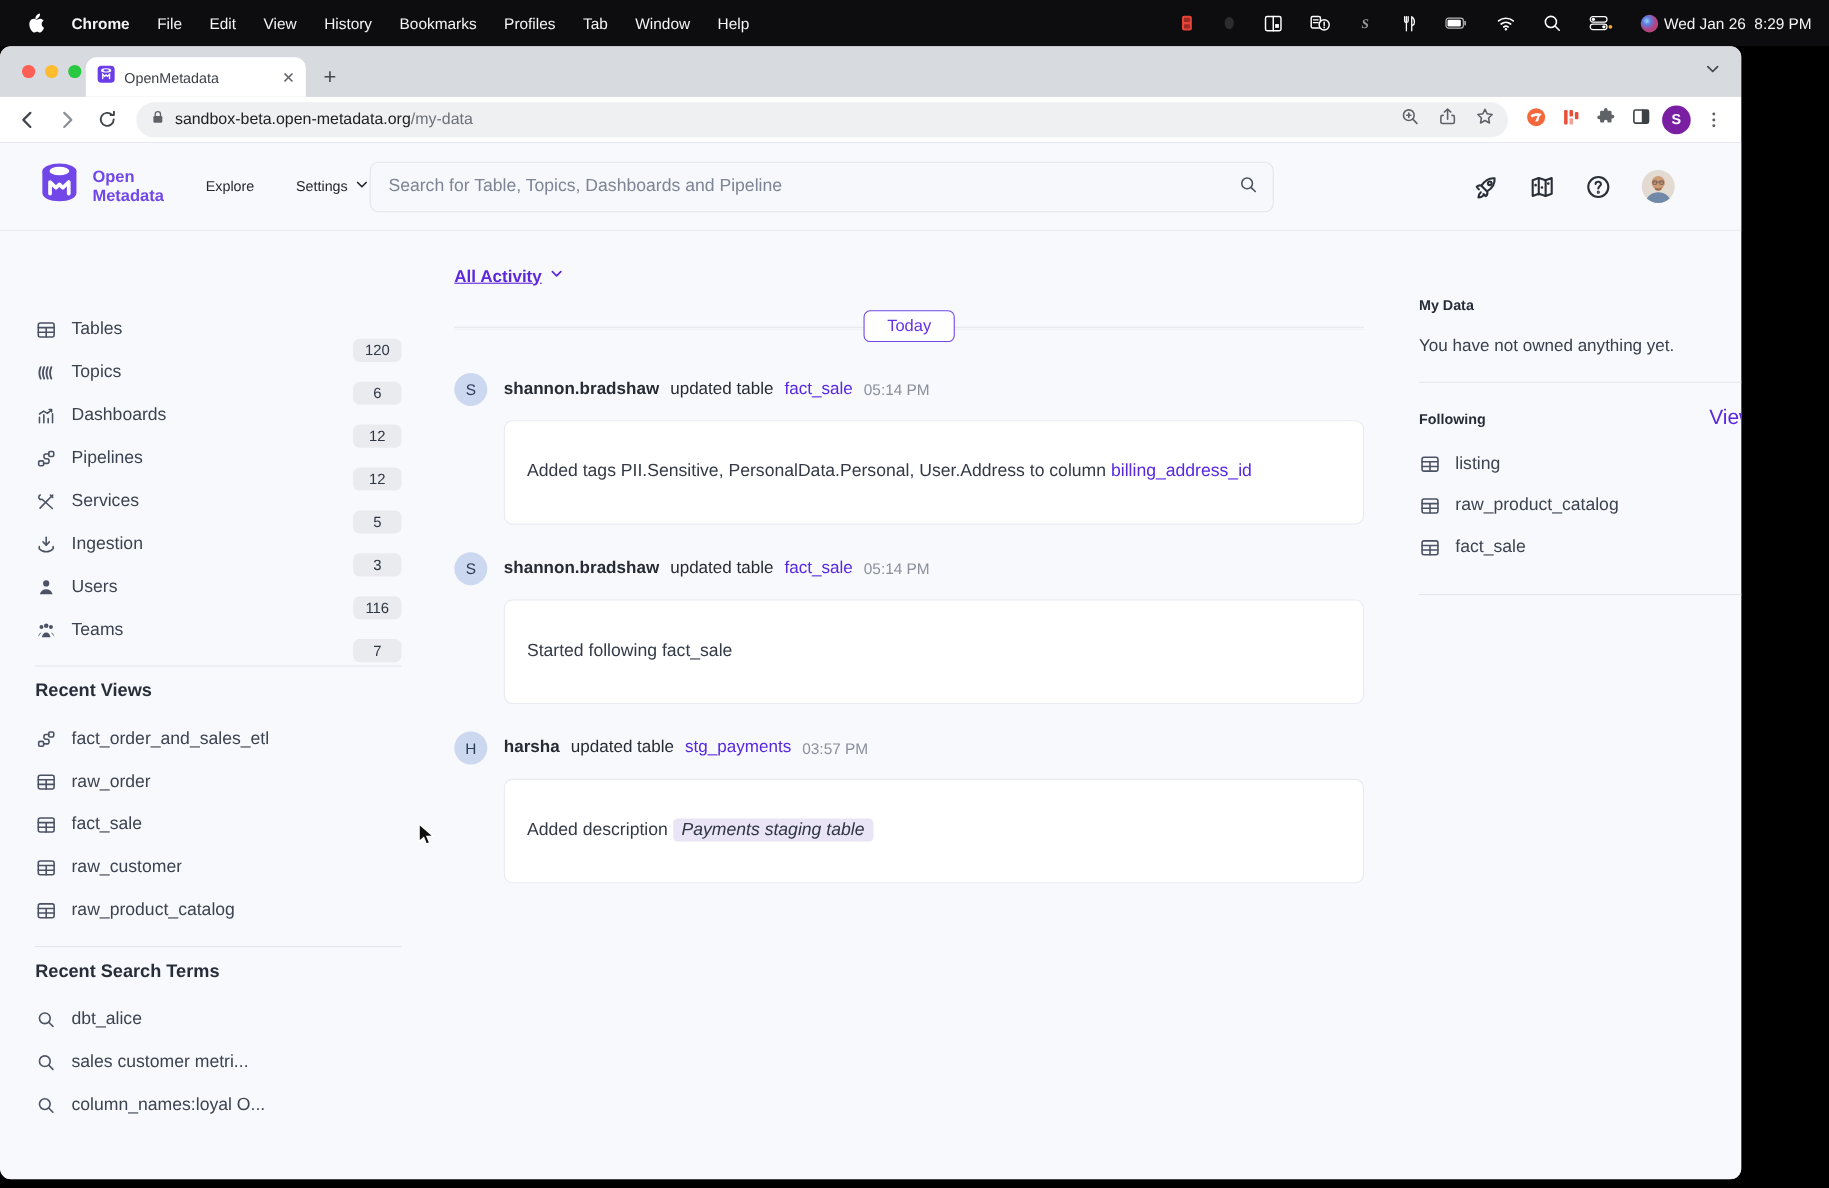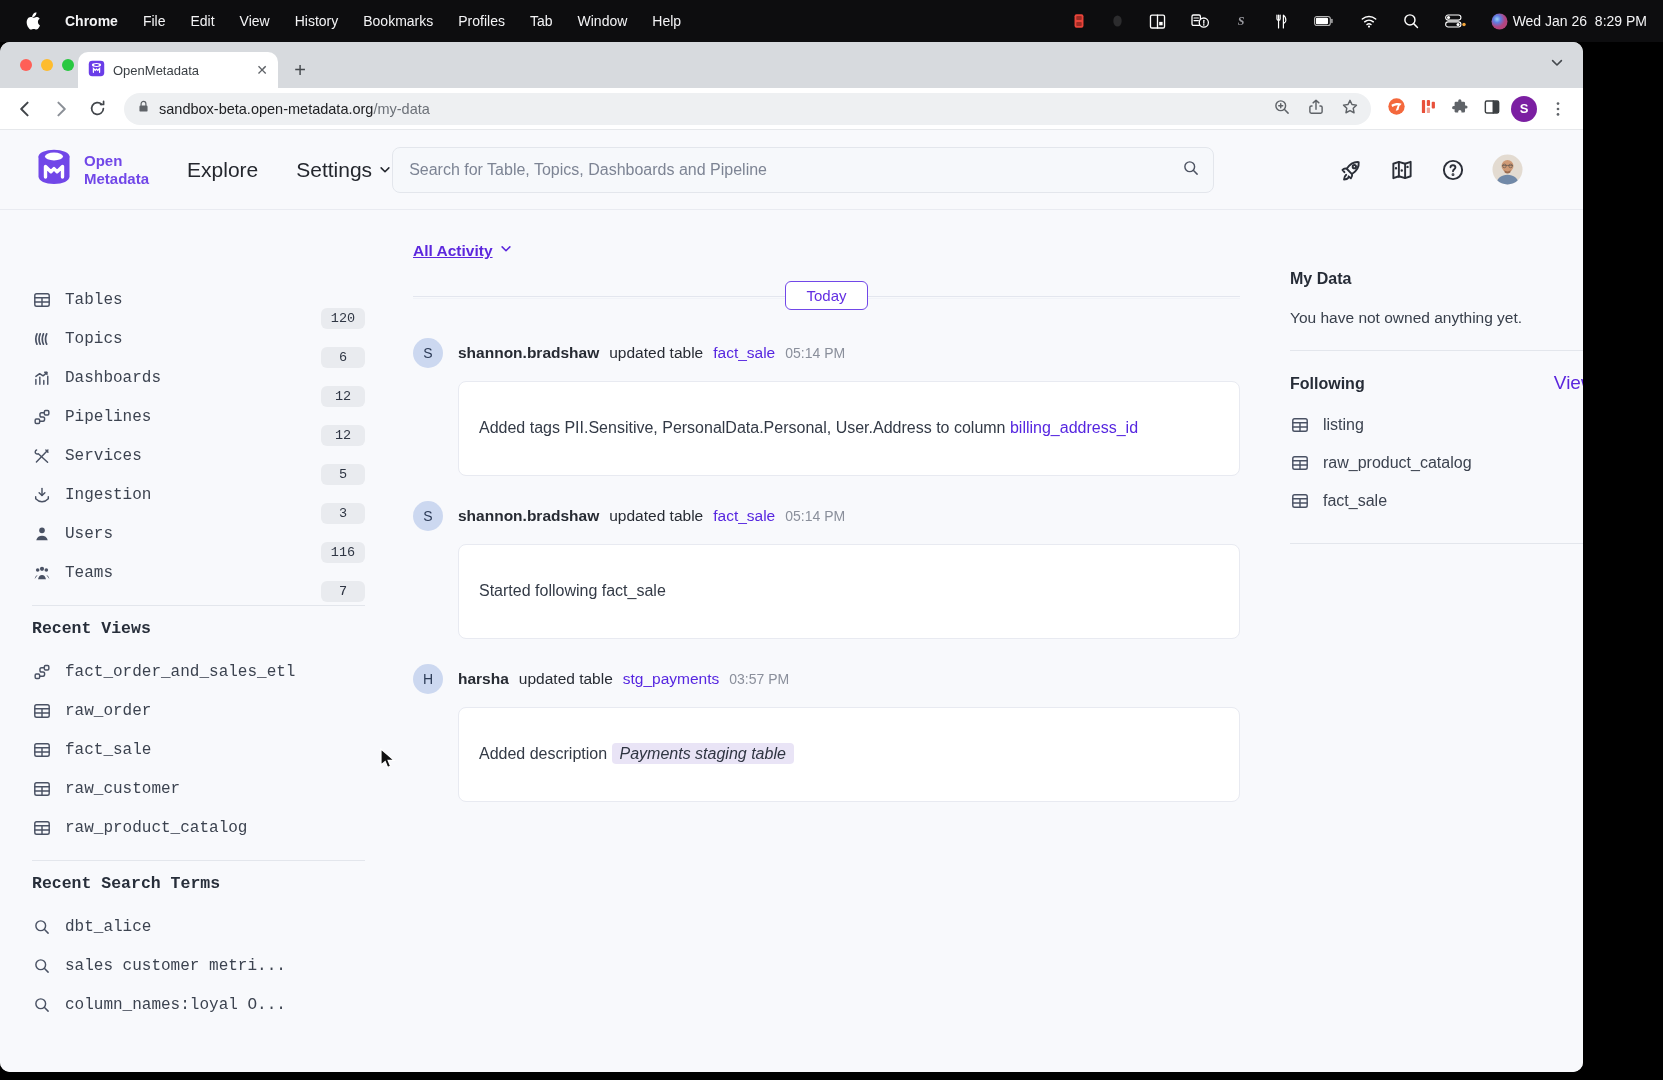--- a/index.html
+++ b/index.html
@@ -44,32 +44,32 @@
   .ext-icons { display:flex; gap:14px; align-items:center; margin:0 4px; }
   .profile-chip { width:26px; height:26px; border-radius:50%; background:#7b1fa2; color:#fff; font-size:13px;
     display:flex; align-items:center; justify-content:center; font-weight:700; }
 
   
   .app { position:absolute; top:88px; left:0; right:0; bottom:0; background:#f8f9fc; }
   .app-header { height:80px; display:flex; align-items:center; padding:0 60px 0 32px;
     border-bottom:1px solid #e9ebf1; background:#f8f9fc; }
   .logo { display:flex; align-items:center; gap:8px; }
   .logo-text { font-size:15px; font-weight:700; color:var(--brand); line-height:1.15; }
-  .main-nav { display:flex; align-items:center; gap:38px; margin-left:38px; font-size:21px; color:#24272e; }
+  .main-nav { display:flex; align-items:center; gap:38px; margin-left:38px; font-size:13px; color:#24272e; }
   .nav-link { display:flex; align-items:center; gap:6px; cursor:pointer; }
   .global-search { position:relative; width:822px; height:46px; }
   .global-search input { width:100%; height:100%; border:1px solid #e3e6ec; border-radius:8px; background:#f6f8fb;
     padding:0 46px 0 16px; font-size:16px; color:#333; font-family:"Liberation Sans",sans-serif; }
   .global-search input::placeholder { color:#7d8494; }
   .search-glyph { position:absolute; right:14px; top:12px; color:#4d5362; }
   .header-icons { margin-left:auto; display:flex; align-items:center; gap:27px; color:#2b2f38; }
   .header-icons .hi { cursor:pointer; display:flex; }
 
   
-  .sidebar { position:absolute; left:32px; top:150px; width:333px;font-family:Liberation Mono, monospace; }
+  .sidebar { position:absolute; left:32px; top:150px; width:333px; }
   .nav-item, .link-item { display:flex; align-items:center; gap:13px; height:39px; color:#3c4350;
     font-size:16px; cursor:pointer; }
   .nav-icon { width:20px; display:flex; justify-content:center; color:#4a5264; flex:none; }
   .nav-count { margin-left:auto; background:#e9ebef; border-radius:6px; font-size:13.5px; color:#2f3644;
     padding:3px 0; width:44px; text-align:center;margin-top:38px; }
   .divider { border-top:1px solid #e3e6ec; margin:13px 0; }
   .side-title { font-size:16.5px; font-weight:700; color:#272e3a; margin:10px 0 14px; }
   .link-label { white-space:nowrap; overflow:hidden; }
 
   
@@ -89,21 +89,21 @@
   .a-entity { color:#5626e0; cursor:pointer; }
   .a-time { color:#8a8f9b; font-size:14px; }
   .activity-card { margin:13px 0 0 45px; background:#fff; border:1px solid #e8eaf1; border-radius:8px;
     padding:33px 20px; font-size:16px; color:#333a46; line-height:1.68; }
   .body-link { color:#5626e0; cursor:pointer; }
   .desc-badge { background:#e9e4f6; font-style:italic; padding:2px 8px; border-radius:4px; color:#2f3542; }
 
   
   .right-panel { position:absolute; left:1290px; top:140px; width:330px; }
   .panel-title-row { display:flex; align-items:baseline; }
-  .panel-title { font-size:16px; font-weight:700; color:#262c37; }
+  .panel-title { font-size:13px; font-weight:700; color:#262c37; }
   .view-all { margin-left:auto; color:#5c27dd; font-size:19px; cursor:pointer; }
   .panel-empty { margin-top:21px; font-size:15.5px; color:#39404c; }
   .panel-divider { border-top:1px solid #e3e6ec; margin:23px 0 21px; }
   .right-panel .link-item { height:38px; }
 
   .cursor { position:absolute; left:380px; top:748px; z-index:50; pointer-events:none; }
 </style>
 </head>
 <body>
 

